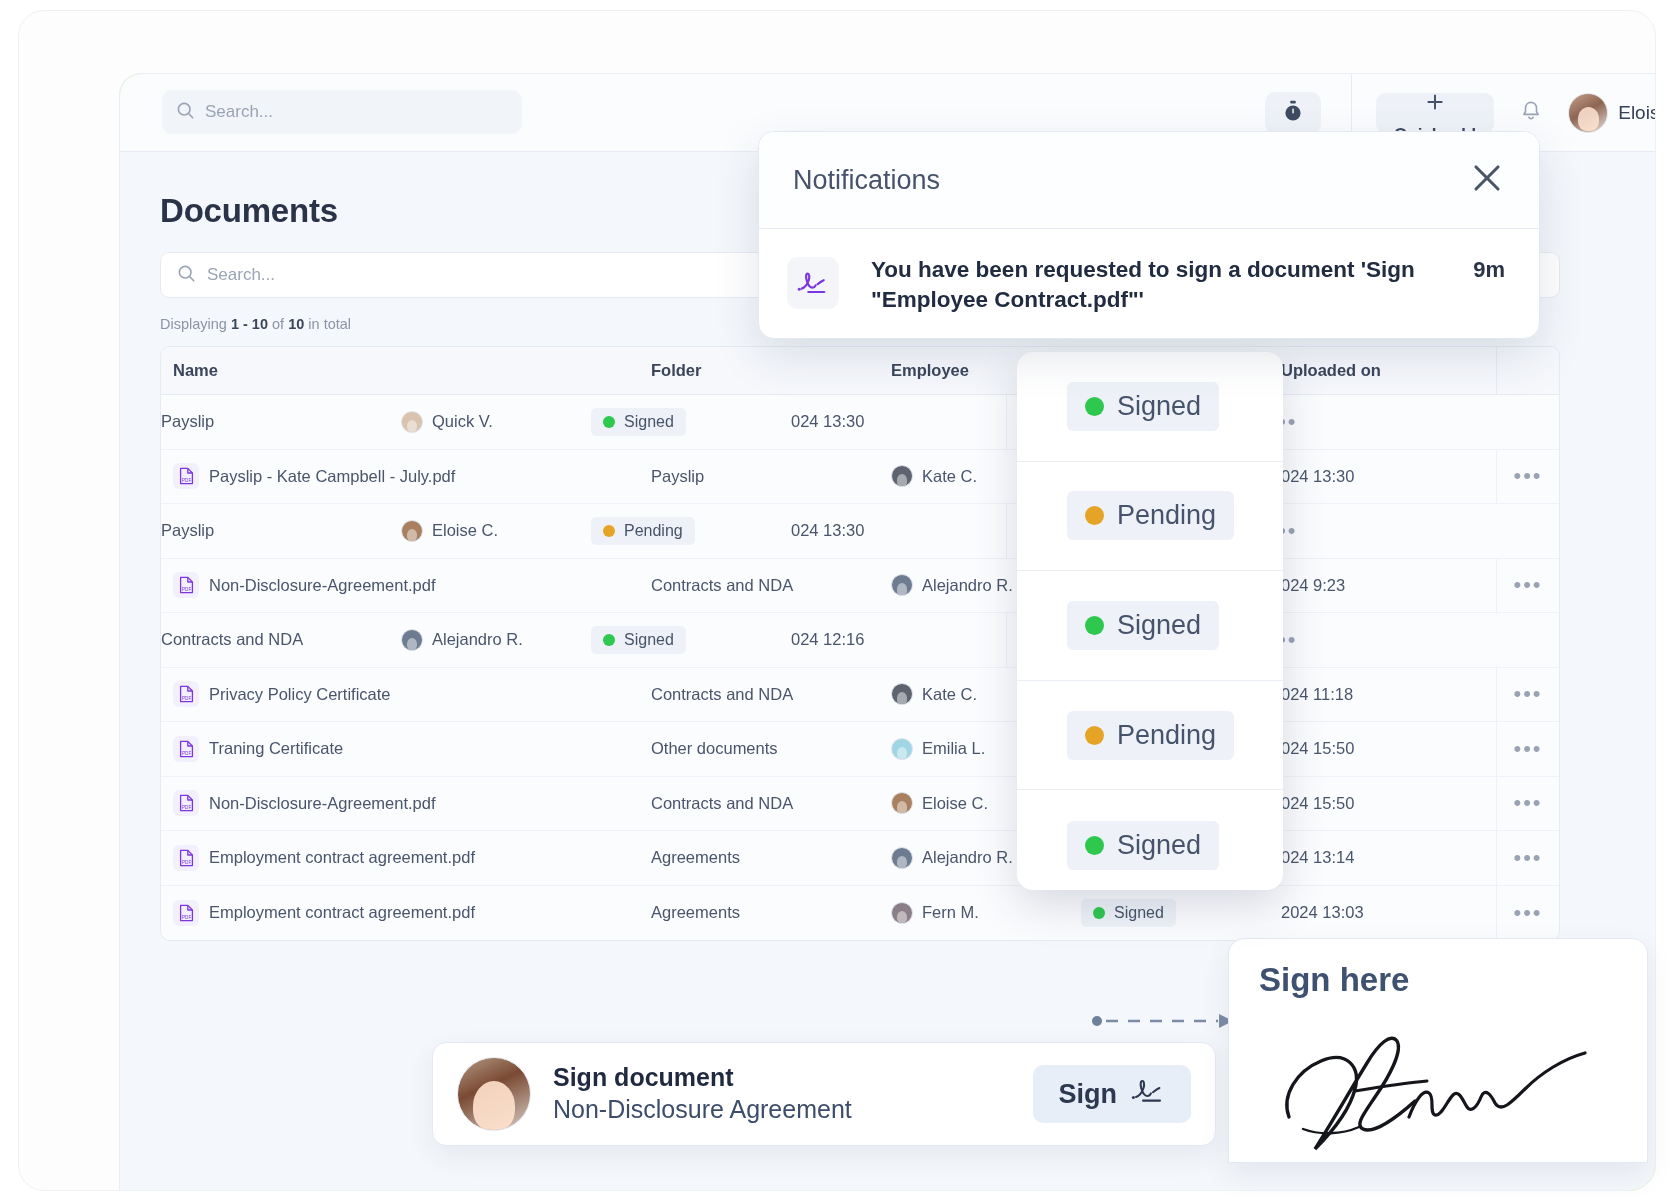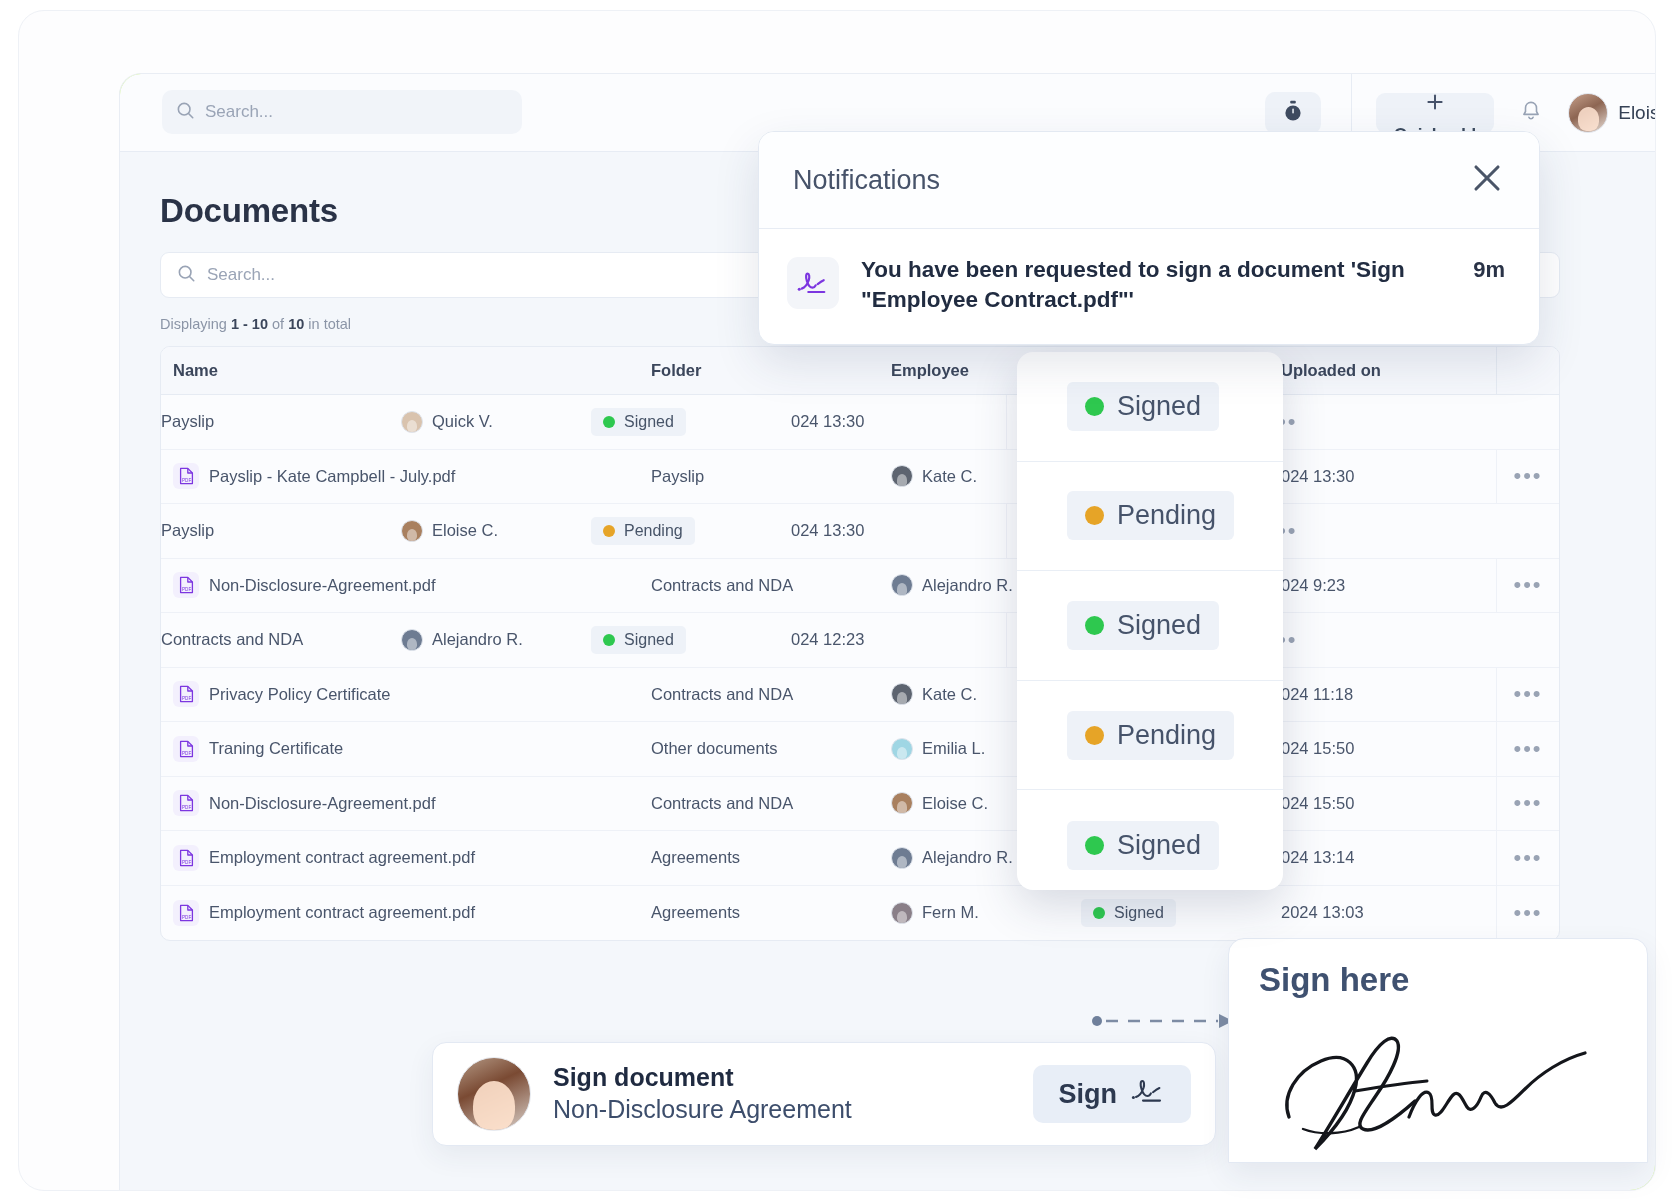--- a/index.html
+++ b/index.html
@@ -144,21 +144,21 @@
     width: 782px; border-radius: 16px; background: #ffffff;
     border: 1px solid #e3e9f2;
     box-shadow: 0 18px 46px rgba(40,56,90,.13);
     overflow: hidden; z-index: 40;
   }
   .notif-head {
     height: 97px; display:flex; align-items:center; justify-content:space-between;
     padding: 0 34px; border-bottom: 1px solid #e7ecf4; background:#fdfeff;
   }
   .notif-title { font-size: 27px; color: #47536a; }
-  .notif-body { display:flex; align-items:flex-start; gap: 22px; padding: 26px 34px 30px 28px; }
+  .notif-body { display:flex; align-items:flex-start; gap: 32px; padding: 26px 34px 24px 28px; }
   .notif-ico {
     width: 52px; height: 52px; border-radius: 11px; background:#f3f5f9;
     display:flex; align-items:center; justify-content:center; flex:0 0 auto; margin-top:2px;
   }
   .notif-text {
     flex: 1; font-size: 22.5px; font-weight: 700; color: #212c41; line-height: 1.32;
   }
   .notif-age { font-size: 22px; color:#2a3347; font-weight:600; margin-top:2px; flex:0 0 auto;}
 
   
@@ -390,21 +390,21 @@
               <div class="trow">
                 <div class="cell c-folder">Contracts and NDA</div>
                 <div class="cell c-emp">
                   <span class="emp-av" style="background:#6e7c92"></span>
                   <span>Alejandro R.</span>
                 </div>
                 <div class="cell c-sig"><span class="sig-pill">
                     <span class="dot" style="background:#2ec84f"></span>
                     <span>Signed</span>
                   </span></div>
-                <div class="cell c-date">024 12:23</div>
+                <div class="cell c-date">024 12:16</div>
                 <div class="c-act">
                   <span class="dots">•••</span>
                 </div>
               </div>
               <div class="trow">
                 <div class="cell c-name">
                   <span class="pdf-ico">
                     <svg width="15" height="18" viewBox="0 0 15 18" fill="none">
                       <path d="M1.6 1.4h7.2l4.6 4.6v10.6H1.6z" stroke="#7c36e0" stroke-width="1.3" fill="none" stroke-linejoin="round"></path>
                       <path d="M8.8 1.4V6h4.6" stroke="#7c36e0" stroke-width="1.3" fill="none" stroke-linejoin="round"></path>

